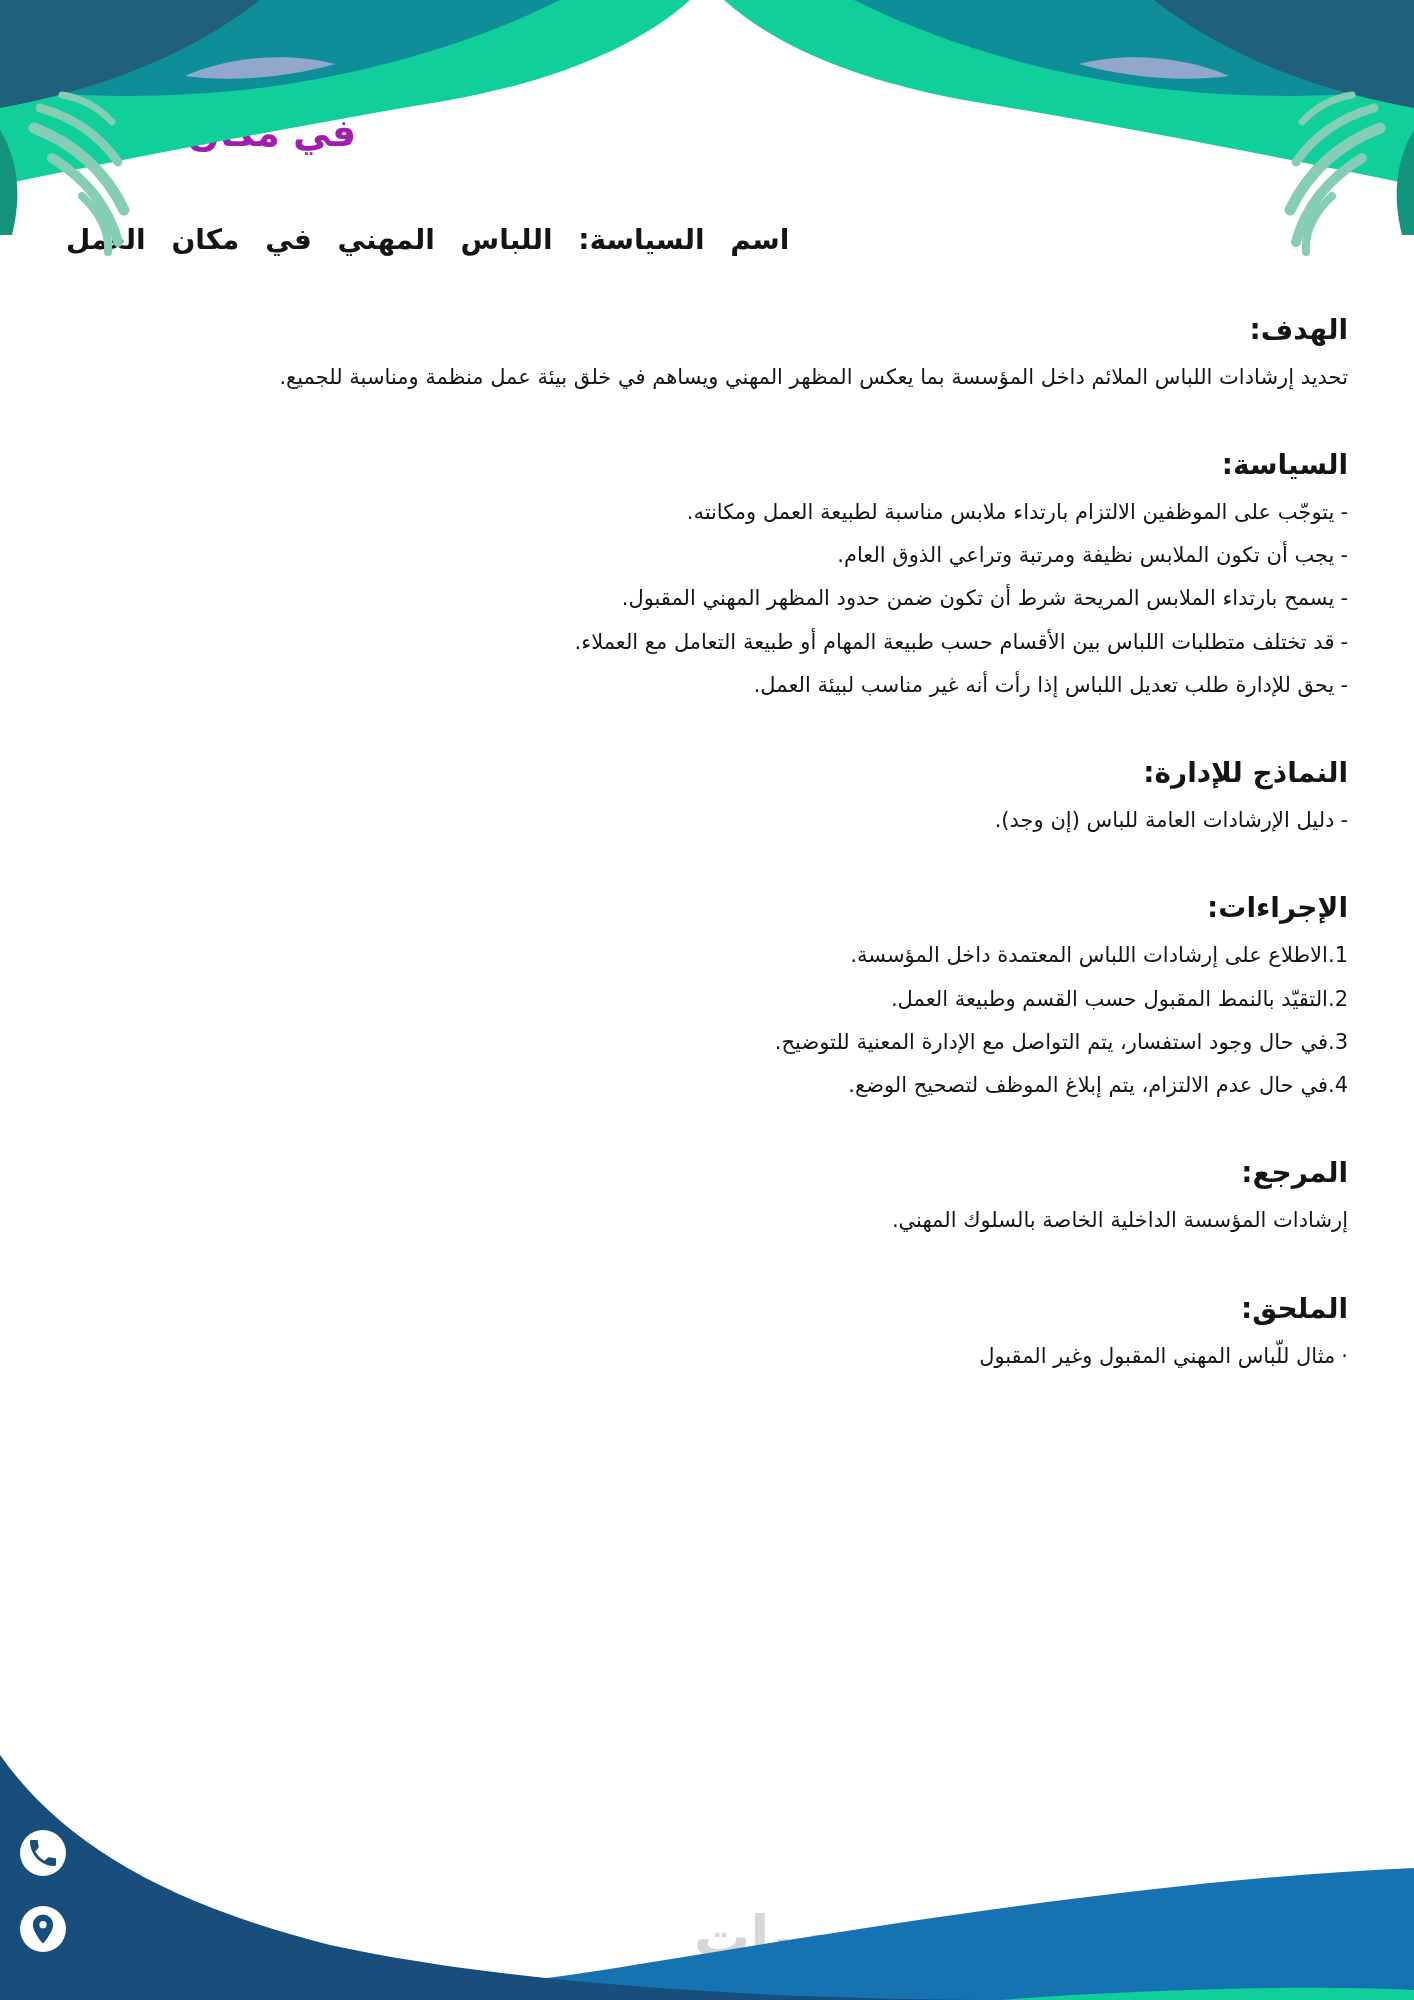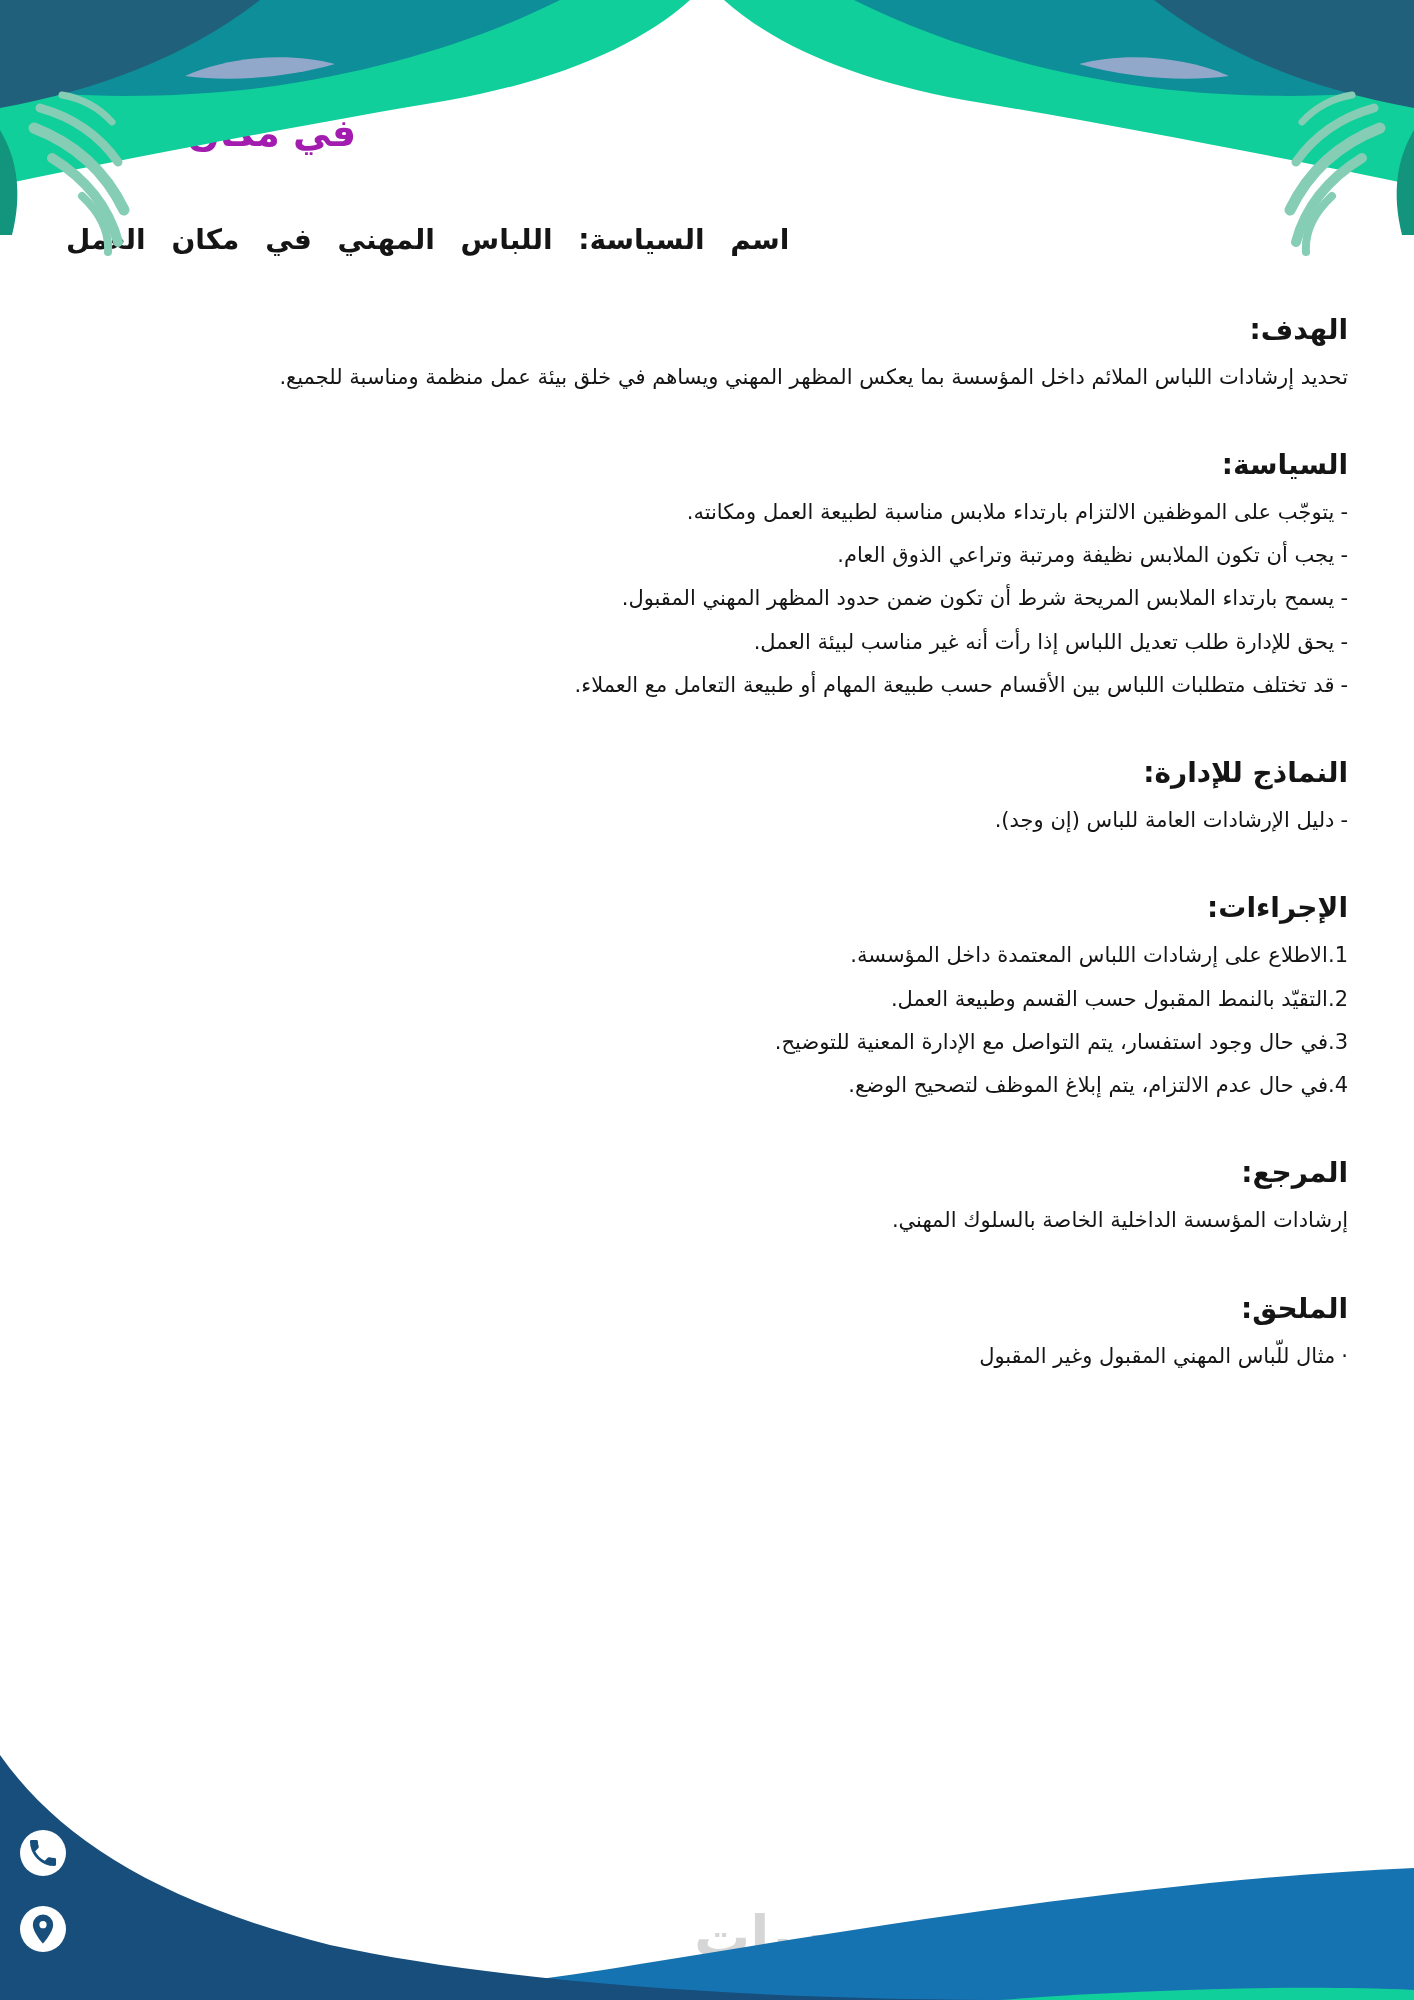--- a/index.html
+++ b/index.html
@@ -117,22 +117,22 @@
     <div class="section">
       <h2 class="section-heading">الهدف:</h2>
       <p class="body-text">تحديد إرشادات اللباس الملائم داخل المؤسسة بما يعكس المظهر المهني ويساهم في خلق بيئة عمل منظمة ومناسبة للجميع.</p>
     </div>
 
     <div class="section">
       <h2 class="section-heading">السياسة:</h2>
       <p class="bullet"><span class="marker">-</span><span>يتوجّب على الموظفين الالتزام بارتداء ملابس مناسبة لطبيعة العمل ومكانته.</span></p>
       <p class="bullet"><span class="marker">-</span><span>يجب أن تكون الملابس نظيفة ومرتبة وتراعي الذوق العام.</span></p>
       <p class="bullet"><span class="marker">-</span><span>يسمح بارتداء الملابس المريحة شرط أن تكون ضمن حدود المظهر المهني المقبول.</span></p>
+      <p class="bullet"><span class="marker">-</span><span>قد تختلف متطلبات اللباس بين الأقسام حسب طبيعة المهام أو طبيعة التعامل مع العملاء.</span></p>
       <p class="bullet"><span class="marker">-</span><span>يحق للإدارة طلب تعديل اللباس إذا رأت أنه غير مناسب لبيئة العمل.</span></p>
-      <p class="bullet"><span class="marker">-</span><span>قد تختلف متطلبات اللباس بين الأقسام حسب طبيعة المهام أو طبيعة التعامل مع العملاء.</span></p>
     </div>
 
     <div class="section">
       <h2 class="section-heading">النماذج للإدارة:</h2>
       <p class="bullet"><span class="marker">-</span><span>دليل الإرشادات العامة للباس (إن وجد).</span></p>
     </div>
 
     <div class="section">
       <h2 class="section-heading">الإجراءات:</h2>
       <p class="numbered"><span>1.</span><span>الاطلاع على إرشادات اللباس المعتمدة داخل المؤسسة.</span></p>

